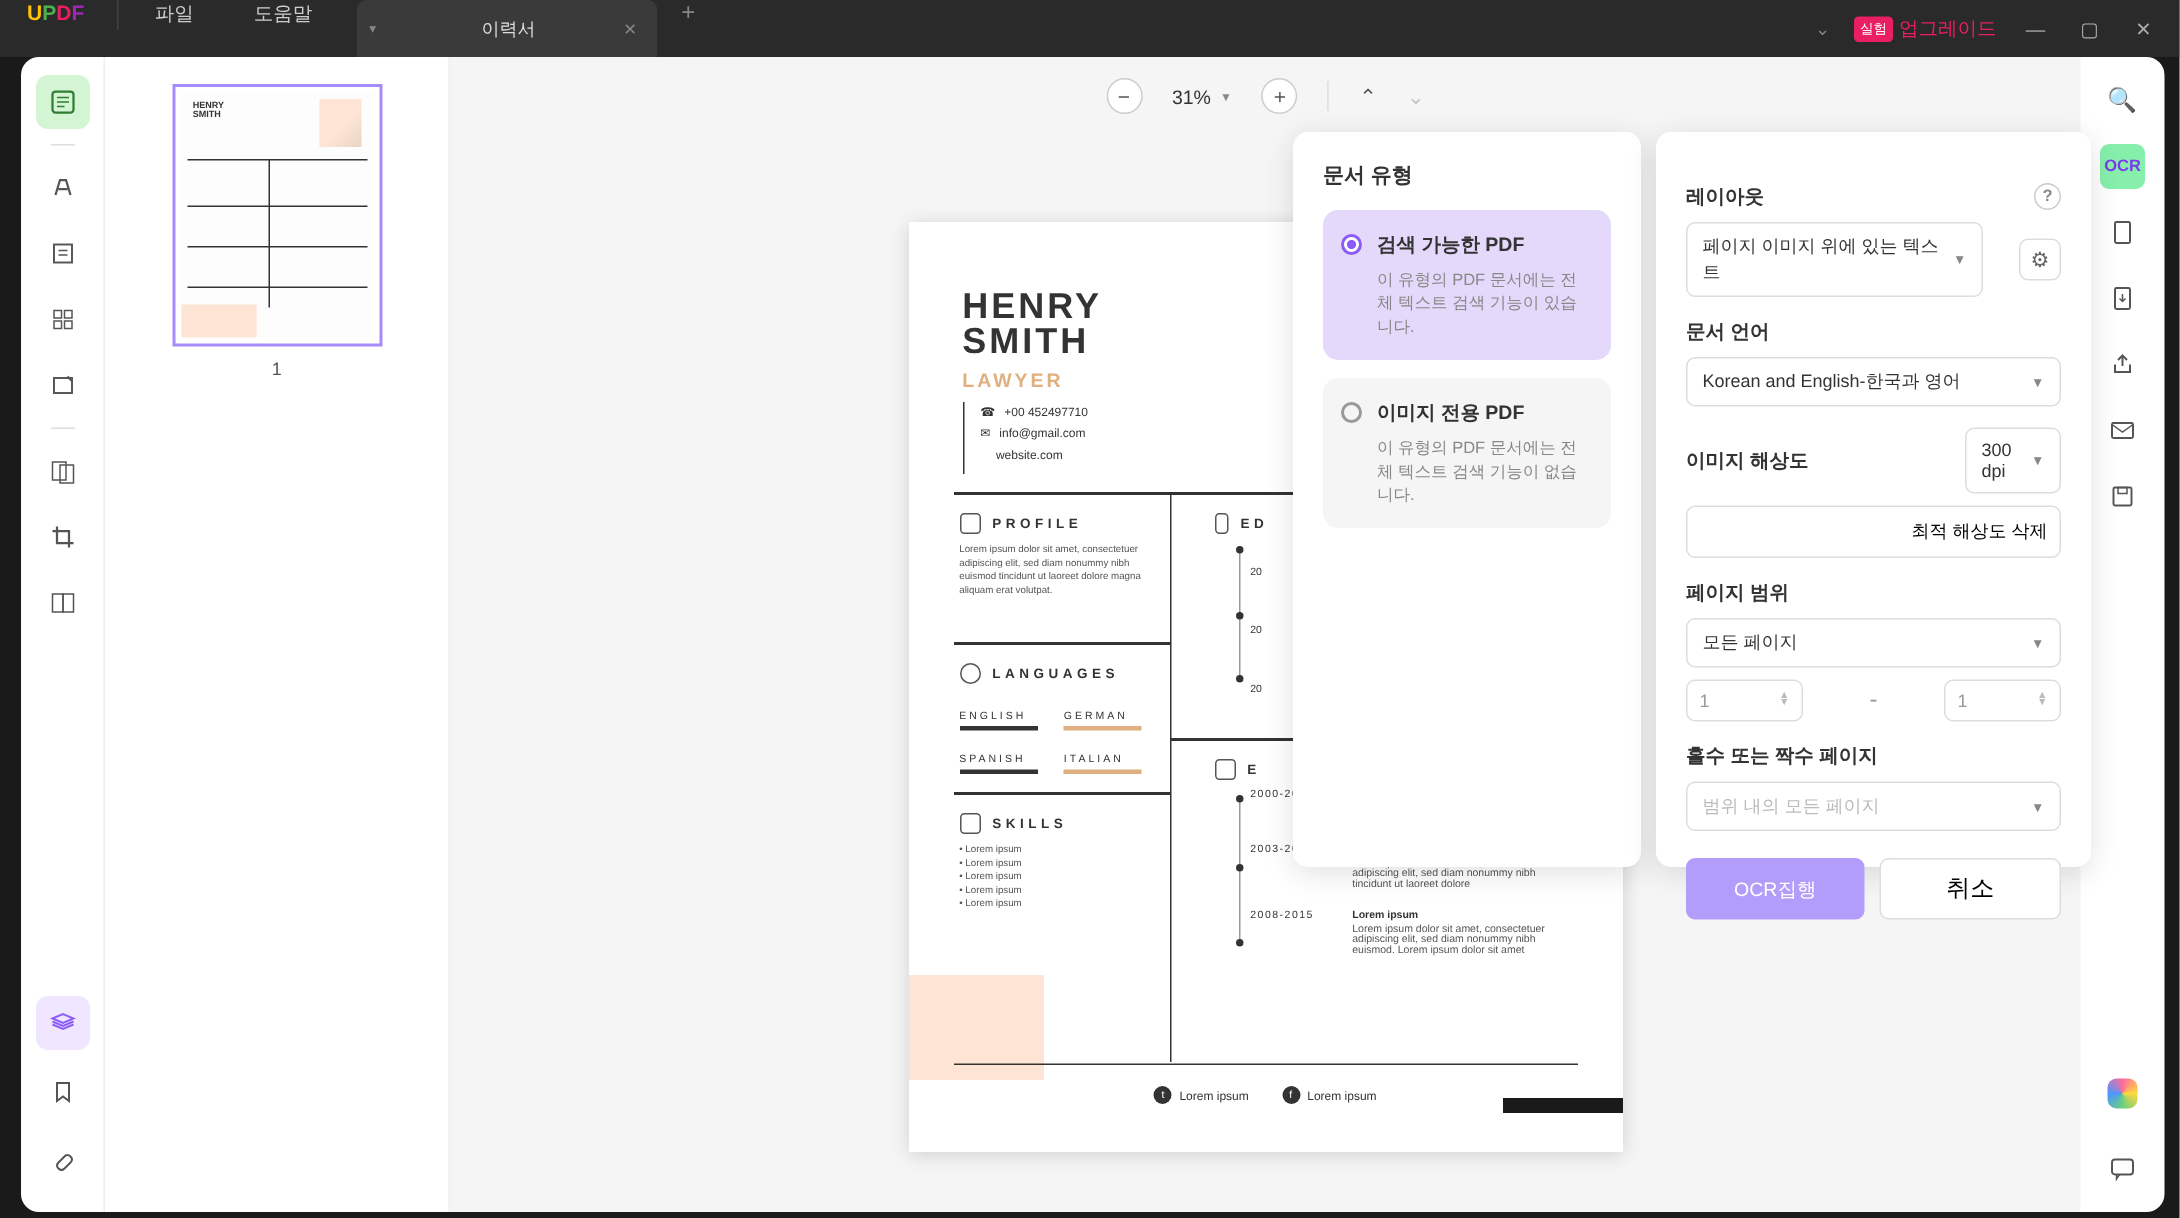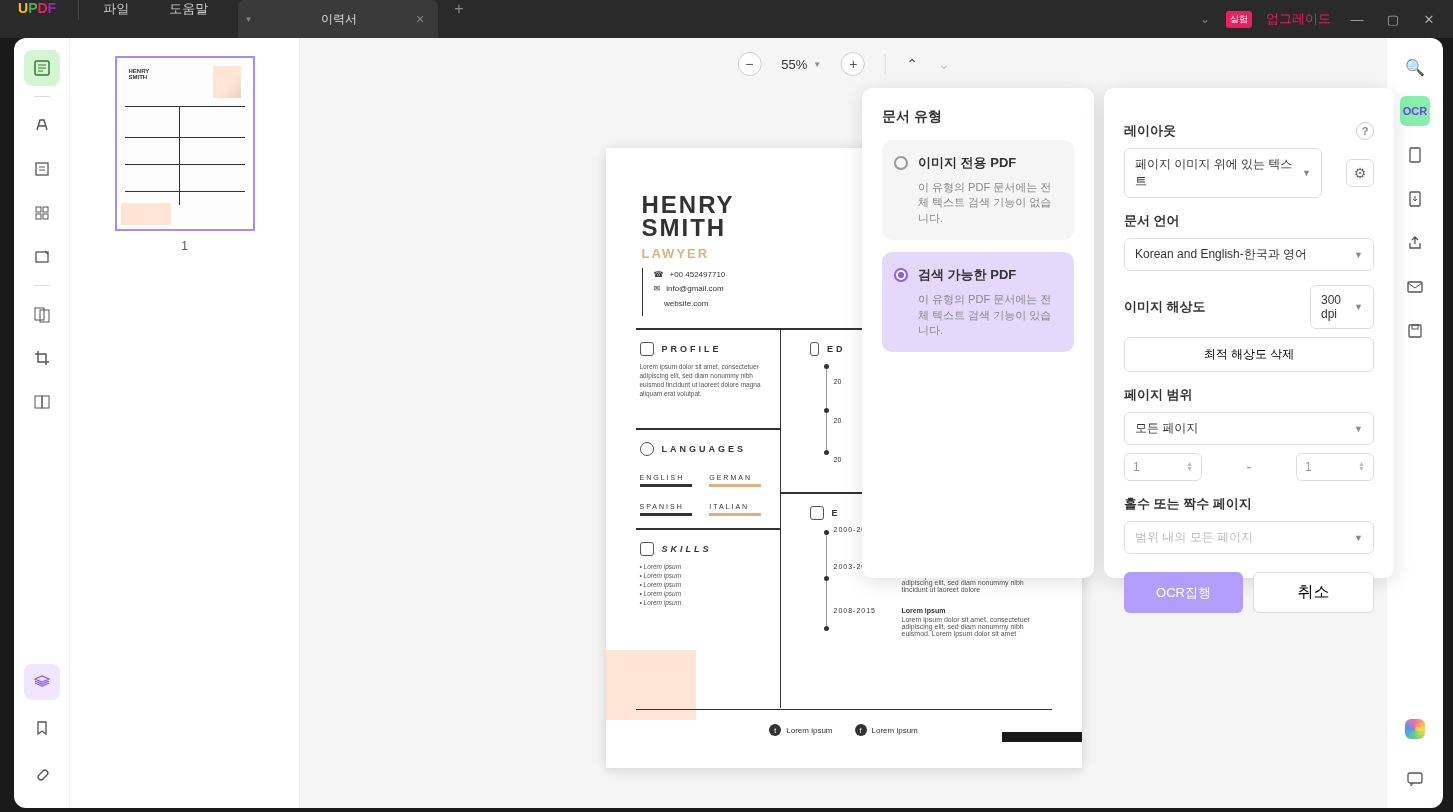--- a/index.html
+++ b/index.html
@@ -11,21 +11,21 @@
 .logo .u { color: #ffc107; } .logo .p { color: #4caf50; } .logo .d { color: #e91e63; } .logo .f { color: #9c27b0; }
 .menu-item { padding: 0 20px; cursor: pointer; }
 .divider-v { width: 1px; height: 20px; background: #444; margin: 0 4px; }
 .tab { display: flex; align-items: center; background: #3a3a3a; height: 38px; padding: 0 14px 0 24px; margin-left: 10px; border-radius: 6px 6px 0 0; min-width: 200px; position: relative; }
 .tab-arrow { position: absolute; left: 8px; font-size: 9px; color: #888; }
 .tab-title { flex: 1; text-align: center; color: #ddd; font-size: 12px; }
 .tab-close { color: #888; cursor: pointer; font-size: 14px; }
 .tab-add { padding: 0 16px; color: #888; cursor: pointer; font-size: 16px; }
 .titlebar-right { margin-left: auto; display: flex; align-items: center; gap: 16px; padding-right: 14px; }
 .chevron { color: #888; font-size: 12px; }
-.upgrade { display: flex; align-items: center; gap: 14px; color: #e91e63; font-weight: 500; }
+.upgrade { display: flex; align-items: center; gap: 4px; color: #e91e63; font-weight: 500; }
 .upgrade-badge { background: #e91e63; color: #fff; font-size: 9px; padding: 2px 4px; border-radius: 3px; }
 .win-btn { color: #aaa; font-size: 13px; cursor: pointer; width: 20px; text-align: center; }
 
 
 .main { position: absolute; top: 38px; left: 14px; right: 10px; bottom: 4px; background: #fff; border-radius: 12px; display: flex; overflow: hidden; }
 
 
 .left-toolbar { width: 56px; border-right: 1px solid #eee; display: flex; flex-direction: column; align-items: center; padding-top: 12px; gap: 8px; }
 .tool-btn { width: 36px; height: 36px; display: flex; align-items: center; justify-content: center; border-radius: 8px; cursor: pointer; color: #555; }
 .tool-btn.active { background: #d4f5d4; color: #2e7d32; }
@@ -95,21 +95,21 @@
 .radio-card.selected .radio-dot { border-color: #8b5cf6; background: radial-gradient(circle, #8b5cf6 40%, #fff 45%); }
 .radio-label { font-size: 13px; font-weight: 600; color: #333; }
 .radio-desc { font-size: 11px; color: #888; margin-top: 8px; margin-left: 24px; line-height: 1.4; }
 .field-label { font-size: 13px; font-weight: 600; color: #333; margin-top: 14px; margin-bottom: 8px; display:flex; align-items:center; justify-content:space-between;}
 .help-icon { width: 18px; height: 18px; border: 1px solid #ccc; border-radius: 50%; display: flex; align-items: center; justify-content: center; font-size: 11px; color: #888; }
 .gear-icon2 { width: 28px; height: 28px; border: 1px solid #ddd; border-radius: 6px; display:flex;align-items:center;justify-content:center;color:#666;font-size:14px;}
 .select { border: 1px solid #ddd; border-radius: 6px; padding: 7px 10px; font-size: 12px; color: #333; display: flex; align-items: center; justify-content: space-between; cursor: pointer; background:#fff; }
 .select .caret { font-size: 9px; color: #888; }
 .row { display: flex; gap: 8px; align-items: center; }
 .res-row { display:flex; align-items:center; justify-content:space-between; }
-.btn-secondary { border: 1px solid #ddd; border-radius: 6px; padding: 8px; font-size: 12px; text-align: center; background: #fff; cursor: pointer; width: 100%; margin-top: 8px; }
+.btn-secondary { border: 1px solid #ddd; border-radius: 6px; padding: 8px; font-size: 12px; text-align: right; background: #fff; cursor: pointer; width: 100%; margin-top: 8px; }
 .range-input { border: 1px solid #ddd; border-radius: 6px; padding: 6px 8px; font-size: 12px; width: 78px; display:flex; align-items:center; justify-content:space-between; color:#999;}
 .range-sep { color: #999; }
 .spinner { display:flex; flex-direction:column; font-size:7px; color:#bbb; line-height:0.7;}
 .btn-row { display: flex; gap: 10px; margin-top: 18px; }
 .btn-primary { flex: 1; background: #b39dfa; color: #fff; border: none; border-radius: 6px; padding: 9px; font-size: 13px; cursor: pointer; }
 .btn-cancel { flex: 1; background: #fff; border: 1px solid #ddd; border-radius: 6px; padding: 9px; font-size: 16px; cursor: pointer; }
 .select.placeholder { color: #bbb; }
 .layout-row { display:flex; gap:24px; align-items:center;}
 
 
@@ -237,21 +237,21 @@
         </div>
       </div>
     </div>
     <div class="thumb-num">1</div>
   </div>
 
   <div class="canvas">
     <div class="canvas-toolbar">
       <div class="zoom-btn">−</div>
       <div class="zoom-val">
-          <span>55%</span>
+          <span>31%</span>
           <span class="zoom-caret">▼</span>
         </div>
       <div class="zoom-btn">+</div>
       <div class="ctb-sep"></div>
       <span class="ctb-icon">⌃</span>
       <span class="ctb-icon" style="opacity:0.3">⌄</span>
     </div>
 
     <div class="page">
       <div class="page-blackbar"></div>
@@ -289,21 +289,21 @@
             <span>LANGUAGES</span>
           </div>
         <div style="margin-top:10px">
           <span class="lang-item"><span>ENGLISH</span><div class="bar"></div></span>
           <span class="lang-item alt"><span>GERMAN</span><div class="bar"></div></span>
           <span class="lang-item"><span>SPANISH</span><div class="bar"></div></span>
           <span class="lang-item alt"><span>ITALIAN</span><div class="bar"></div></span>
         </div>
       </div>
       <div class="page-hline" style="top:380px; right:302px"></div>
-      <div style="position:absolute; top:394px; left:34px; width:130px;font-style:italic;">
+      <div style="position:absolute; top:394px; left:34px; width:130px;">
         <div class="sect-h">
             <span class="sect-icon"></span>
             <span>SKILLS</span>
           </div>
         <div class="sect-body">
           <div>• Lorem ipsum</div>
             <div>• Lorem ipsum</div>
             <div>• Lorem ipsum</div>
           <div>• Lorem ipsum</div>
             <div>• Lorem ipsum</div>
@@ -416,33 +416,33 @@
     <div class="rtool" style="margin-bottom:14px">
         <svg width="18" height="18" viewBox="0 0 18 18">
           <rect x="2" y="3" width="14" height="10" rx="2" fill="none" stroke="currentColor" stroke-width="1.3"></rect>
           <path d="M7 13 L5 16 L5 13" fill="none" stroke="currentColor"></path>
         </svg>
       </div>
   </div>
 
   <div class="panel panel-doctype">
     <h3>문서 유형</h3>
+    <div class="radio-card selected">
+      <div class="radio-row">
+          <span class="radio-dot"></span>
+          <span class="radio-label">검색 가능한 PDF</span>
+        </div>
+      <div class="radio-desc">이 유형의 PDF 문서에는 전체 텍스트 검색 기능이 있습니다.</div>
+    </div>
     <div class="radio-card unselected">
       <div class="radio-row">
           <span class="radio-dot"></span>
           <span class="radio-label">이미지 전용 PDF</span>
         </div>
       <div class="radio-desc">이 유형의 PDF 문서에는 전체 텍스트 검색 기능이 없습니다.</div>
-    </div>
-    <div class="radio-card selected">
-      <div class="radio-row">
-          <span class="radio-dot"></span>
-          <span class="radio-label">검색 가능한 PDF</span>
-        </div>
-      <div class="radio-desc">이 유형의 PDF 문서에는 전체 텍스트 검색 기능이 있습니다.</div>
     </div>
   </div>
 
   <div class="panel panel-ocr">
     <div class="field-label">
         <span>레이아웃</span>
         <span class="help-icon">?</span>
       </div>
     <div class="layout-row">
       <div class="select" style="flex:1">

